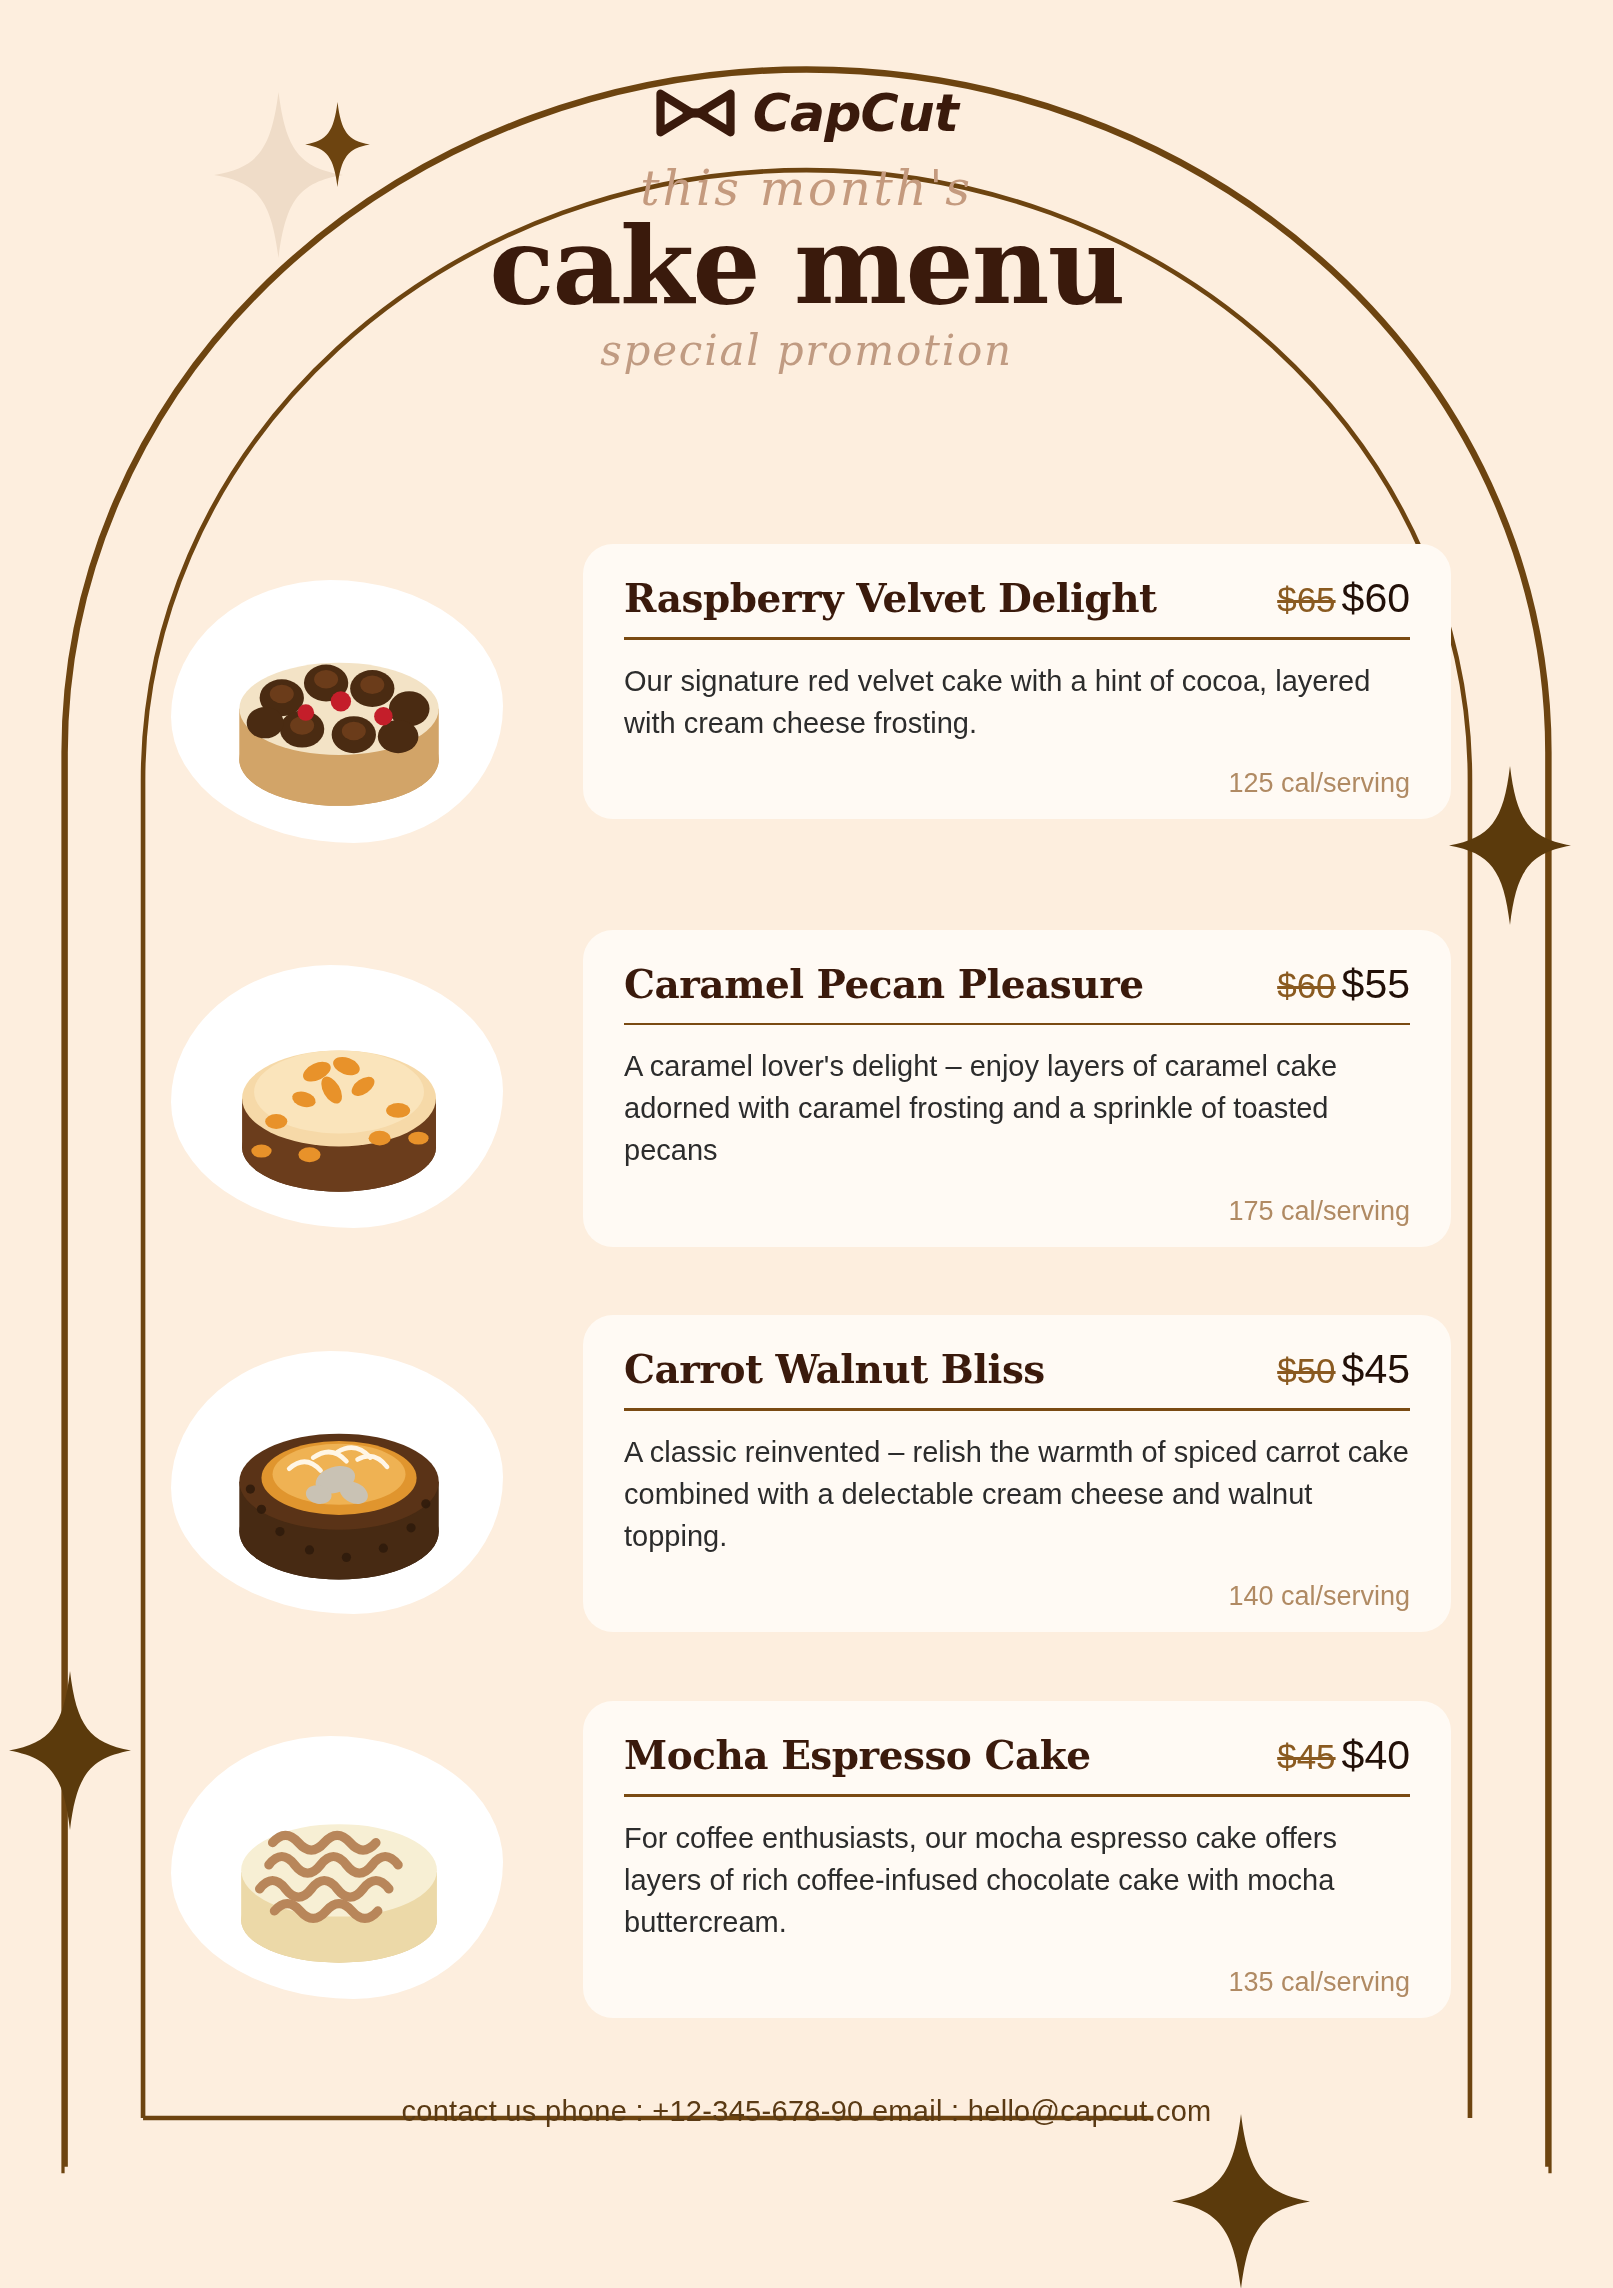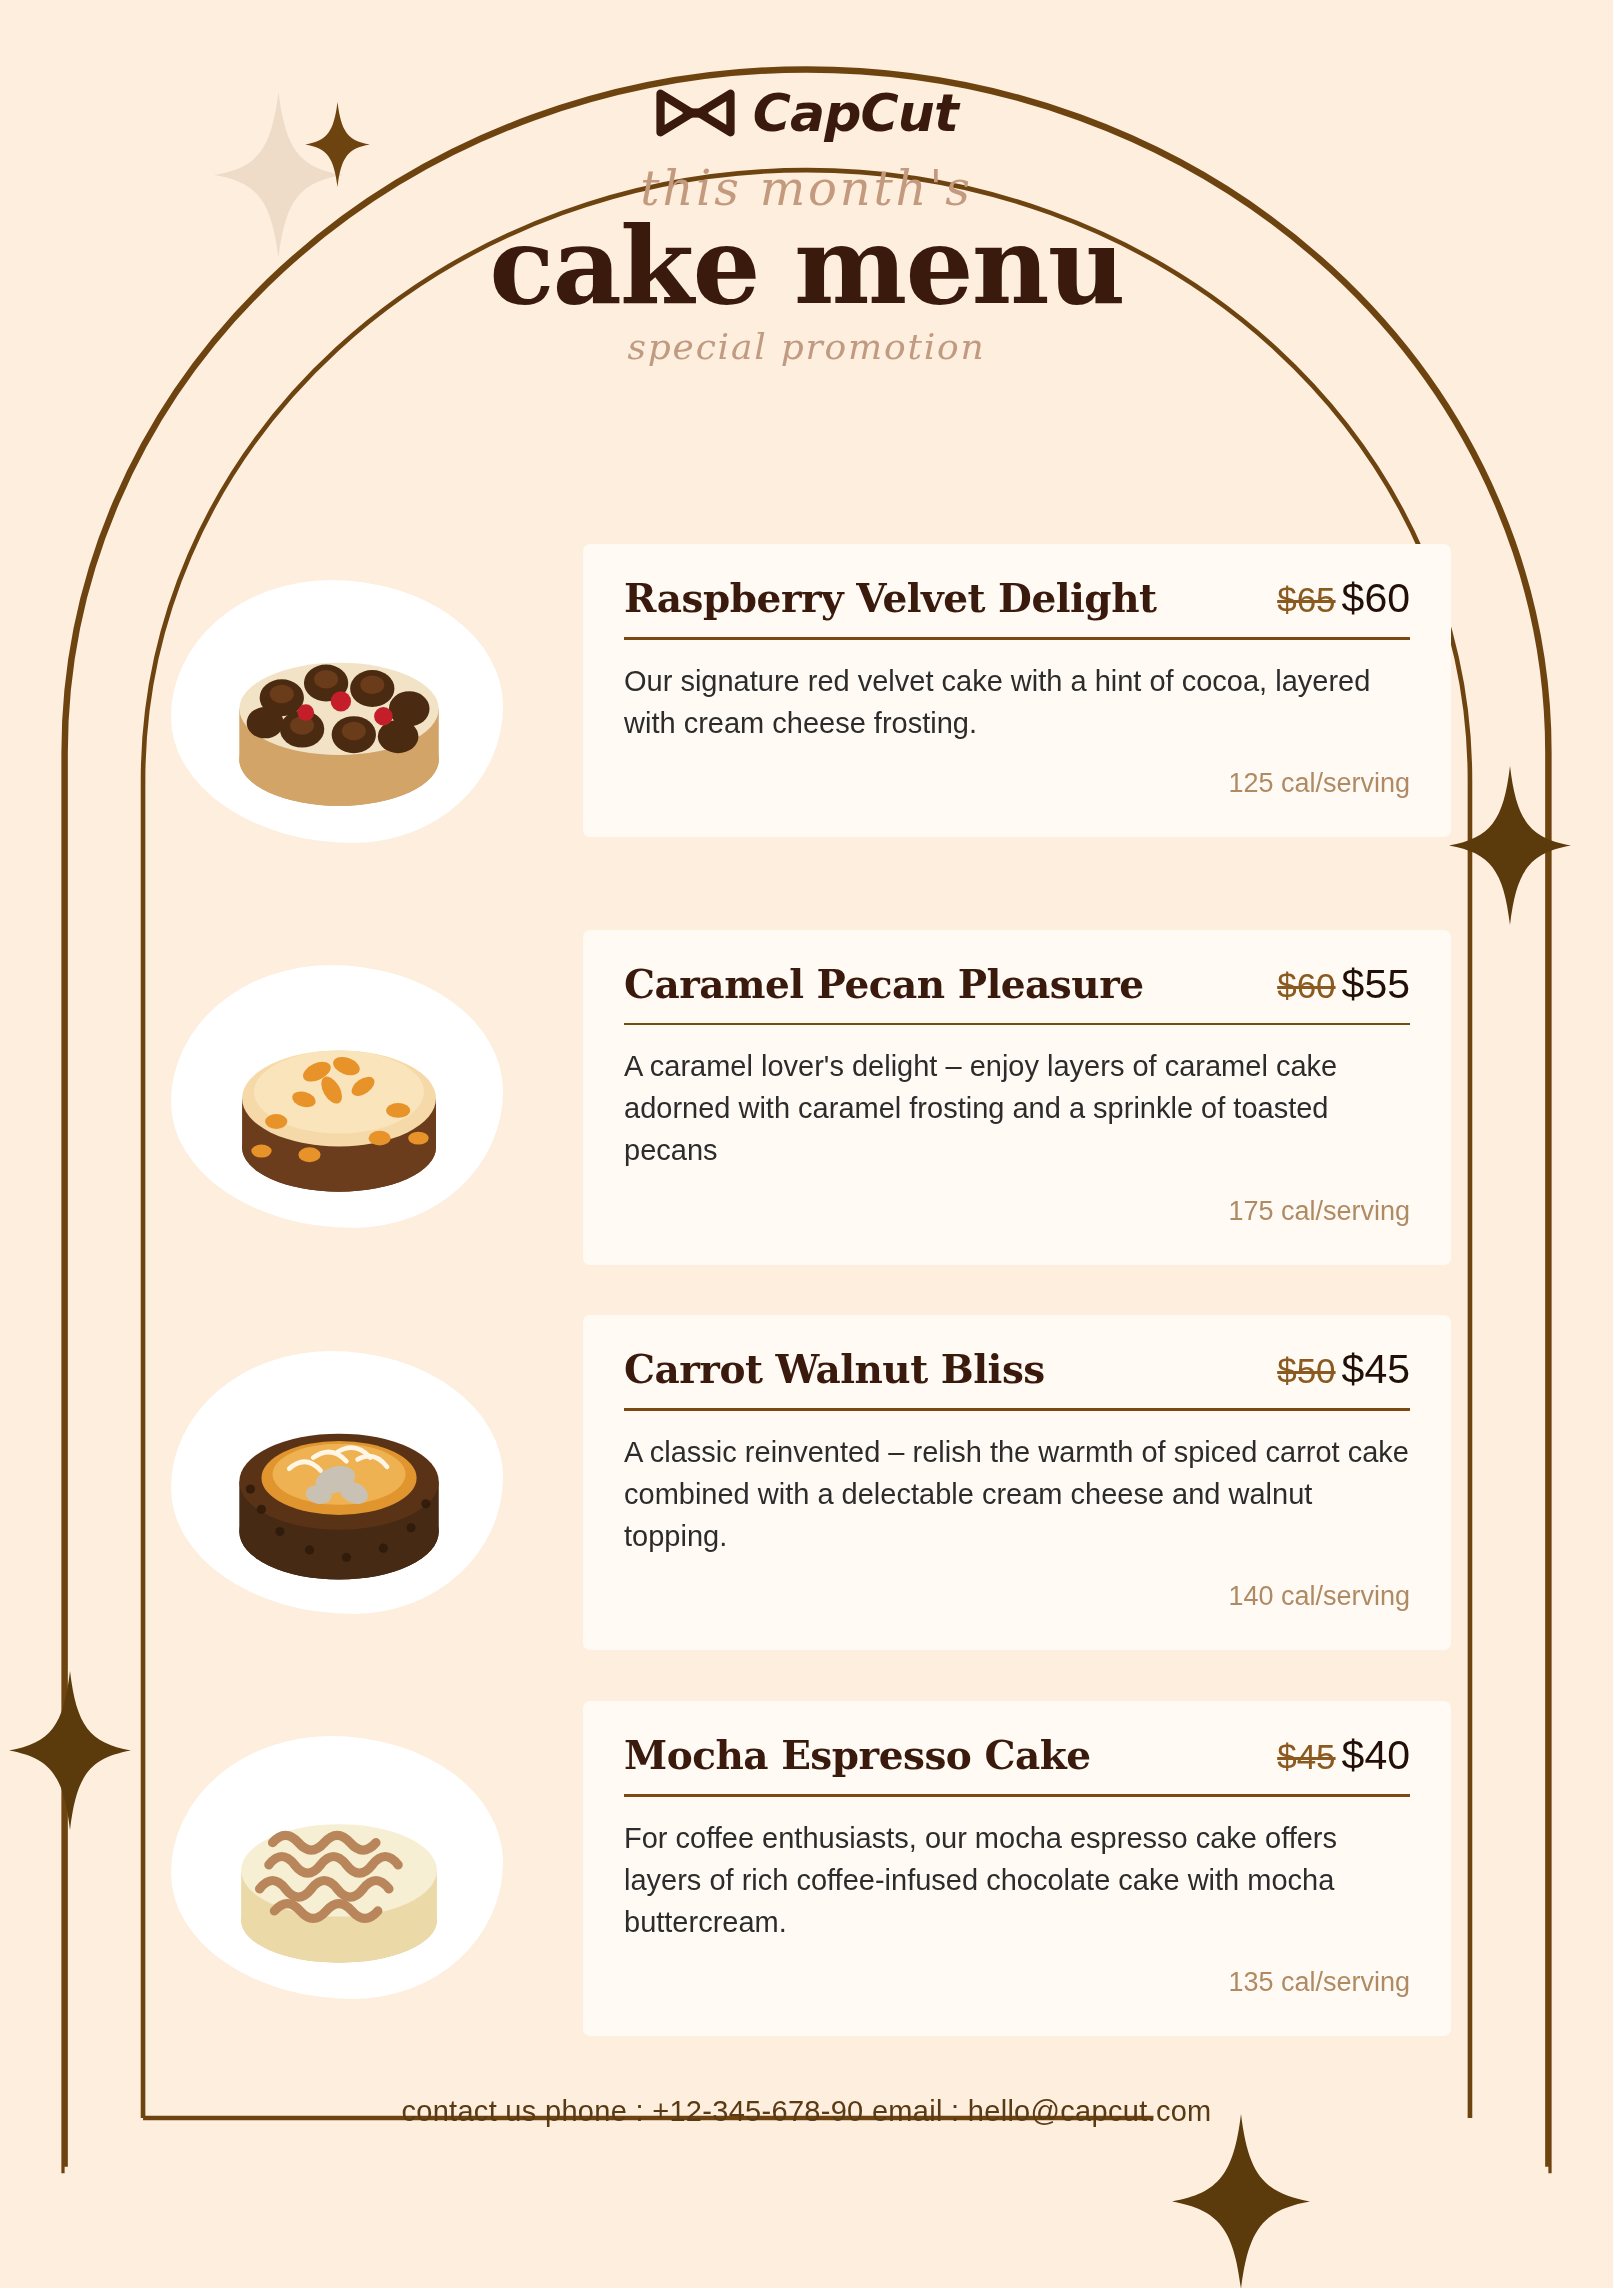--- a/index.html
+++ b/index.html
@@ -64,21 +64,21 @@
     font-family: "DejaVu Serif", serif;
     font-weight: 700;
     font-size: 107px;
     color: #3a1a0c;
     letter-spacing: -1.8px;
     line-height: 1.05;
   }
   .script-bottom {
     font-family: "DejaVu Serif", serif;
     font-style: italic;
-    font-size: 36px;
+    font-size: 42px;
     color: #c09b82;
     letter-spacing: 1.8px;
     margin-top: 3.7px;
   }
 
   
   .menu {
     position: absolute;
     left: 0;
     top: 535px;
@@ -111,22 +111,22 @@
     top: 44px;
     width: 245px;
     height: 217px;
   }
   .card {
     position: absolute;
     left: 583px;
     top: 9.2px;
     width: 868px;
     background: #fffaf4;
-    border-radius: 7px;
-    padding: 31px 41px 38px 41px;
+    border-radius: 30px;
+    padding: 31px 41px 20px 41px;
     box-sizing: border-box;
   }
   .card-head {
     display: flex;
     align-items: baseline;
     justify-content: space-between;
     gap: 16.6px;
   }
   .item-name {
     font-family: "DejaVu Serif", serif;

